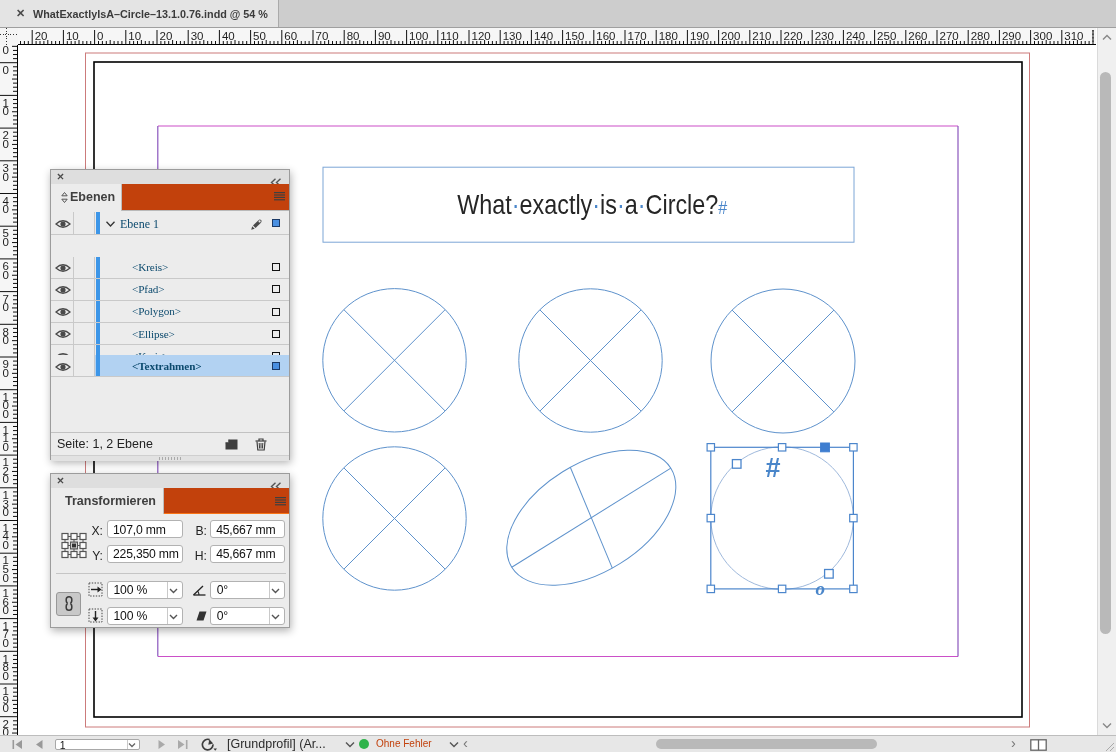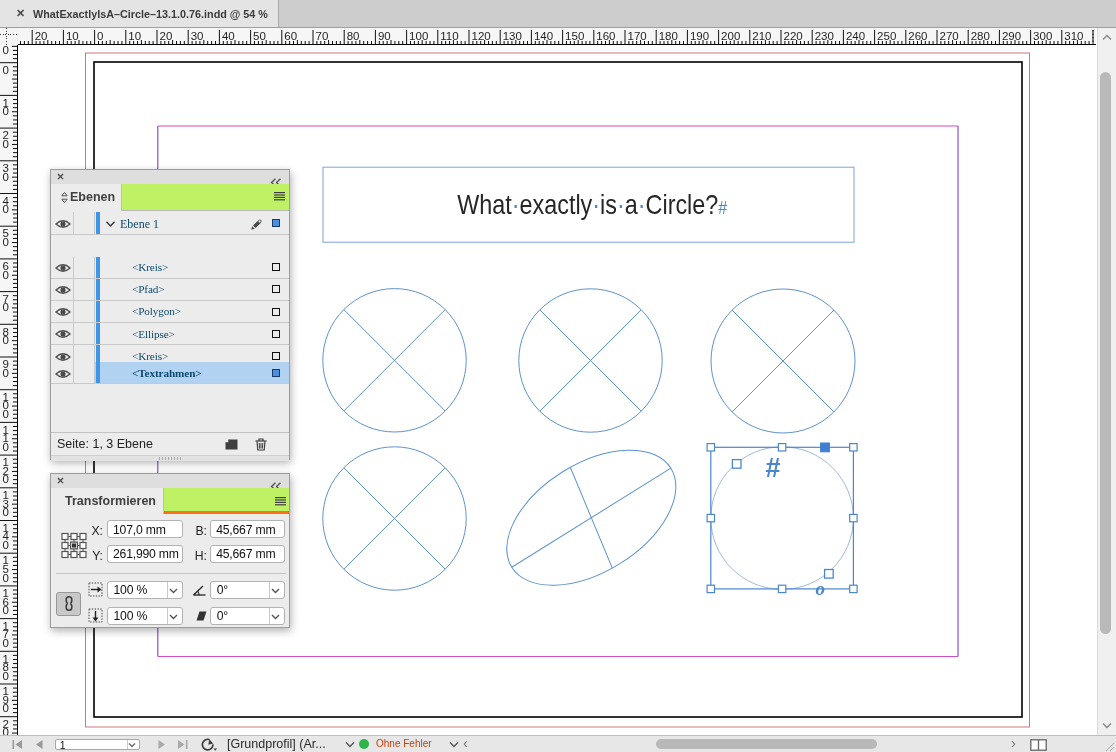--- a/index.html
+++ b/index.html
@@ -11,21 +11,21 @@
 
 #hruler{left:18px;top:28px;}
 #vruler{left:0;top:45px;}
 #corner{left:0;top:28px;width:18px;height:17px;background:#f4f4f4;}
 .vlab{position:absolute;left:2.5px;width:9px;font-size:11.5px;line-height:8.6px;color:#1e1e1e;text-align:left;}
 
 .panel{background:#ececec;border:1px solid #9c9c9c;box-shadow:1px 3px 8px rgba(0,0,0,0.3);box-sizing:border-box;}
 .ptitle{left:0;top:0;right:0;height:13.5px;background:#dedede;border-bottom:1px solid #c2c2c2;}
 .px{position:absolute;left:5.5px;top:1px;font-size:9.5px;color:#4a4a4a;font-weight:bold;}
 .pcoll{position:absolute;right:7px;top:2.5px;}
-.ptabrow{left:0;right:0;background:#bef264;}
+.ptabrow{left:0;right:0;background:#c2410c;}
 .ptab{background:#ececec;border-right:1px solid #bdbdbd;}
 .ptabtxt{font-weight:bold;color:#3f3f3f;font-size:12.5px;}
 .row{position:absolute;left:0;width:238px;height:21.1px;border-bottom:1px solid #c9c9c9;}
 .rowtxt{position:absolute;left:81px;top:4.6px;font-size:11.2px;letter-spacing:-0.1px;color:#0c4a6e;white-space:nowrap;font-family:Liberation Serif, serif;}
 .sq{position:absolute;left:221.4px;top:6.7px;width:6px;height:6px;border:1.2px solid #111;background:#ececec;}
 .sqblue{background:#4a90e2;border-color:#1c3a66;}
 .ebar{position:absolute;left:44.5px;top:0;width:4.3px;height:100%;background:#3d96e8;}
 
 .inp{position:absolute;background:#fff;border:1px solid #b2b2b2;border-radius:3px;box-sizing:border-box;font-size:12.2px;letter-spacing:-0.2px;color:#111;white-space:nowrap;}
 .lbl{position:absolute;font-size:12.2px;color:#222;width:15px;text-align:right;}
@@ -693,35 +693,35 @@
       <span style="position:absolute;left:21.5px;top:0;width:1px;height:100%;background:#c9c9c9;"></span>
       <span style="position:absolute;left:43px;top:0;width:1px;height:100%;background:#c9c9c9;"></span>
       <svg class="abs" style="left:3.5px;top:6.5px" width="16" height="10" viewBox="0 0 16 10">
         <path d="M1,5 Q8,-1.5 15,5 Q8,11.5 1,5 Z" fill="none" stroke="#4a4a4a" stroke-width="1.3"></path>
         <circle cx="8" cy="5" r="2.6" fill="#4a4a4a"></circle>
       </svg>
       <span class="ebar"></span>
       <span class="rowtxt">&lt;Kreis&gt;</span>
       <span class="sq"></span>
     </div>
-    <div class="row" style="top:192px;background:#b2d2f2;">
+    <div class="row" style="top:185px;background:#b2d2f2;">
       <span style="position:absolute;left:21.5px;top:0;width:1px;height:100%;background:#c9c9c9;"></span>
       <span style="position:absolute;left:43px;top:0;width:1px;height:100%;background:#c9c9c9;"></span>
       <span style="position:absolute;left:0;top:0;width:43px;height:100%;background:#ececec;"></span>
       <span style="position:absolute;left:21.5px;top:0;width:1px;height:100%;background:#c9c9c9;"></span>
       <svg class="abs" style="left:3.5px;top:6.5px" width="16" height="10" viewBox="0 0 16 10">
         <path d="M1,5 Q8,-1.5 15,5 Q8,11.5 1,5 Z" fill="none" stroke="#4a4a4a" stroke-width="1.3"></path>
         <circle cx="8" cy="5" r="2.6" fill="#4a4a4a"></circle>
       </svg>
       <span class="ebar"></span>
       <span class="rowtxt" style="font-weight:bold;">&lt;Textrahmen&gt;</span>
       <span class="sq sqblue"></span>
     </div>
     <div class="abs" style="left:0;top:262px;width:238px;height:23.2px;border-top:1px solid #c2c2c2;">
-      <span style="position:absolute;left:6px;top:4px;font-size:12.5px;color:#222;">Seite: 1, 3 Ebene</span>
+      <span style="position:absolute;left:6px;top:4px;font-size:12.5px;color:#222;">Seite: 1, 2 Ebene</span>
       <svg class="abs" style="left:174px;top:5.5px" width="13" height="11" viewBox="0 0 13 11">
         <path d="M0.5,3.8 L3.8,3.8 L3.8,0.5 L12.5,0.5 L12.5,10.5 L0.5,10.5 Z" fill="#3f3f3f"></path>
         <path d="M0.5,3.8 L3.8,3.8 L3.8,0.5" fill="none" stroke="#3f3f3f" stroke-width="1"></path>
       </svg>
       <svg class="abs" style="left:204px;top:5px" width="12" height="13" viewBox="0 0 12 13">
         <path d="M2,3.5 L2.8,12 L9.2,12 L10,3.5" fill="none" stroke="#3f3f3f" stroke-width="1.2"></path>
         <line x1="0.5" y1="3" x2="11.5" y2="3" stroke="#3f3f3f" stroke-width="1.2"></line>
         <path d="M4,3 L4,1 L8,1 L8,3" fill="none" stroke="#3f3f3f" stroke-width="1.2"></path>
         <line x1="4.2" y1="5" x2="4.6" y2="10.5" stroke="#3f3f3f" stroke-width="1"></line>
         <line x1="6" y1="5" x2="6" y2="10.5" stroke="#3f3f3f" stroke-width="1"></line>
@@ -732,21 +732,21 @@
       <span style="position:absolute;left:108px;top:1px;width:22px;height:3px;background:repeating-linear-gradient(90deg,#aaa 0,#aaa 1px,transparent 1px,transparent 3px);"></span>
     </div>
   </div>
 <div class="panel abs" style="left:50px;top:473.4px;width:240px;height:155px;">
     <div class="abs ptitle">
       <span class="px">✕</span>
       <span class="pcoll"><svg width="12" height="9" viewBox="0 0 12 9">
           <path d="M5.5,0.8 L1.5,4.5 L5.5,8.2 M10.5,0.8 L6.5,4.5 L10.5,8.2" fill="none" stroke="#555" stroke-width="1.4"></path>
         </svg></span>
     </div>
-    <div class="abs ptabrow" style="top:13.5px;height:26px;border-bottom:3px solid #f97316;box-sizing:border-box;">
+    <div class="abs ptabrow" style="top:13.5px;height:26px;border-bottom:1px solid #f97316;box-sizing:border-box;">
       <div class="ptab" style="position:absolute;left:0;top:0;width:111.6px;height:26px;">
         <span class="ptabtxt" style="position:absolute;left:14px;top:6px;">Transformieren</span>
       </div>
       <svg class="abs" style="left:223.5px;top:9px" width="11" height="9" viewBox="0 0 11 9">
         <g fill="#3f3f3f">
           <rect x="0" y="0" width="11" height="1.2"></rect>
           <rect x="0" y="2.4" width="11" height="1.2"></rect>
           <rect x="0" y="4.8" width="11" height="1.2"></rect>
           <rect x="0" y="7.2" width="11" height="1.2"></rect>
         </g>
@@ -775,21 +775,21 @@
     <span class="lbl" style="left:37px;top:50px;">X:</span>
     <div class="inp abs" style="left:55.5px;top:46px;width:76.3px;height:18px;">
       <span style="position:absolute;left:5.5px;top:1.5px;">107,0 mm</span>
     </div>
     <span class="lbl" style="left:141px;top:50px;">B:</span>
     <div class="inp abs" style="left:158.7px;top:46px;width:75.1px;height:18px;">
       <span style="position:absolute;left:5.5px;top:1.5px;">45,667 mm</span>
     </div>
     <span class="lbl" style="left:37px;top:74.6px;">Y:</span>
     <div class="inp abs" style="left:55.5px;top:70.3px;width:76.3px;height:18.5px;">
-      <span style="position:absolute;left:5.5px;top:1.8px;">261,990 mm</span>
+      <span style="position:absolute;left:5.5px;top:1.8px;">225,350 mm</span>
     </div>
     <span class="lbl" style="left:141px;top:74.6px;">H:</span>
     <div class="inp abs" style="left:158.7px;top:70.3px;width:75.1px;height:18.5px;">
       <span style="position:absolute;left:5.5px;top:1.8px;">45,667 mm</span>
     </div>
     <span style="position:absolute;left:5px;top:98.4px;width:230px;height:1px;background:#c5c5c5;"></span>
     <div class="abs" style="left:5.1px;top:117.7px;width:24.7px;height:23.5px;background:#c8c8c8;border:1px solid #989898;border-radius:3px;box-sizing:border-box;"></div>
     <svg class="abs" style="left:12.5px;top:122px" width="10" height="15" viewBox="0 0 10 15">
       <g fill="none" stroke="#3a3a3a" stroke-width="1.5">
         <rect x="2.2" y="0.8" width="5.6" height="6.6" rx="2.8"></rect>

